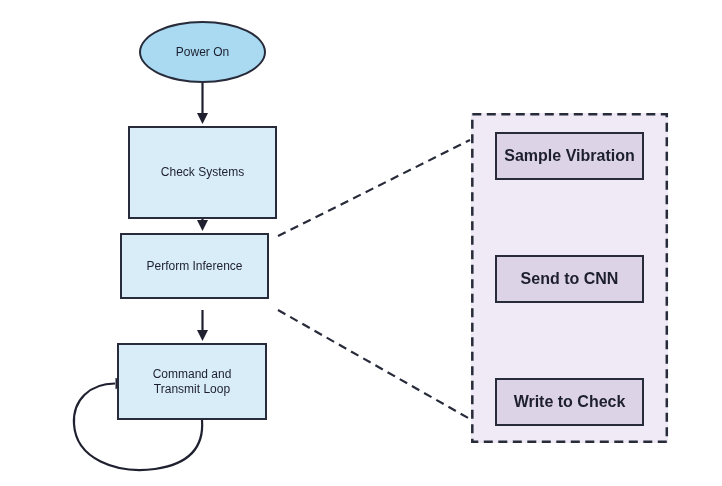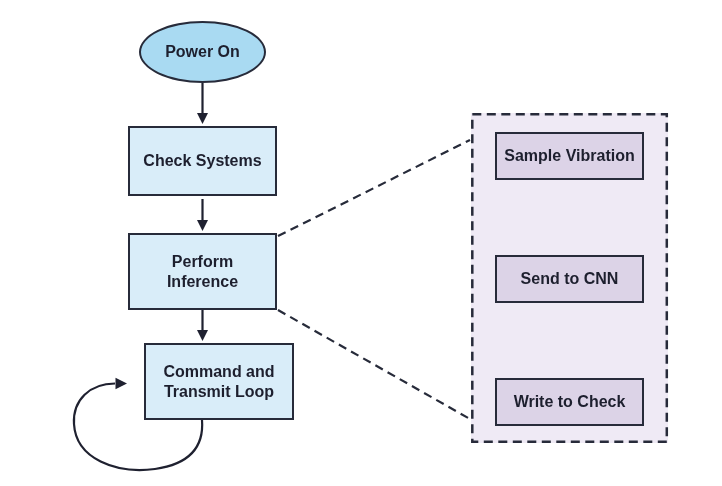--- a/index.html
+++ b/index.html
@@ -28,34 +28,34 @@
   svg.overlay { position: absolute; inset: 0; z-index: 2; pointer-events: none; }
   .node, .panel-steps { z-index: 3; }
 
   .node {
     position: absolute;
     display: flex; align-items: center; justify-content: center;
     text-align: center;
     background: var(--node-fill);
     border: 2px solid var(--border-dark);
     color: var(--text-dark);
-    font-weight: bold;
-    font-size: 16px;
+    font-weight: normal;
+    font-size: 12px;
     line-height: 1.25;
     padding: 0 10px;
   }
   .ellipse {
     border-radius: 50%;
     background: var(--ellipse-fill);
     padding: 0 6px;
   }
   .node-power-on        { left: 139px; top: 21px;  width: 127px; height: 62px; }
-  .node-check-systems   { left: 128px; top: 126px; width: 149px; height: 70px; }
-  .node-perform-inference { left: 128px; top: 233px; width: 149px; height: 77px; }
-  .node-command-loop    { left: 144px; top: 343px; width: 150px; height: 77px; }
+  .node-check-systems   { left: 128px; top: 126px; width: 149px; height: 93px; }
+  .node-perform-inference { left: 120px; top: 233px; width: 149px; height: 66px; }
+  .node-command-loop    { left: 117px; top: 343px; width: 150px; height: 77px; }
 
   .panel-bg {
     position: absolute;
     left: 471px; top: 113px; width: 197px; height: 330px;
     background: var(--panel-fill);
   }
   .panel-steps {
     position: absolute;
     left: 471px; top: 113px; width: 197px; height: 330px;
     display: flex; flex-direction: column;

